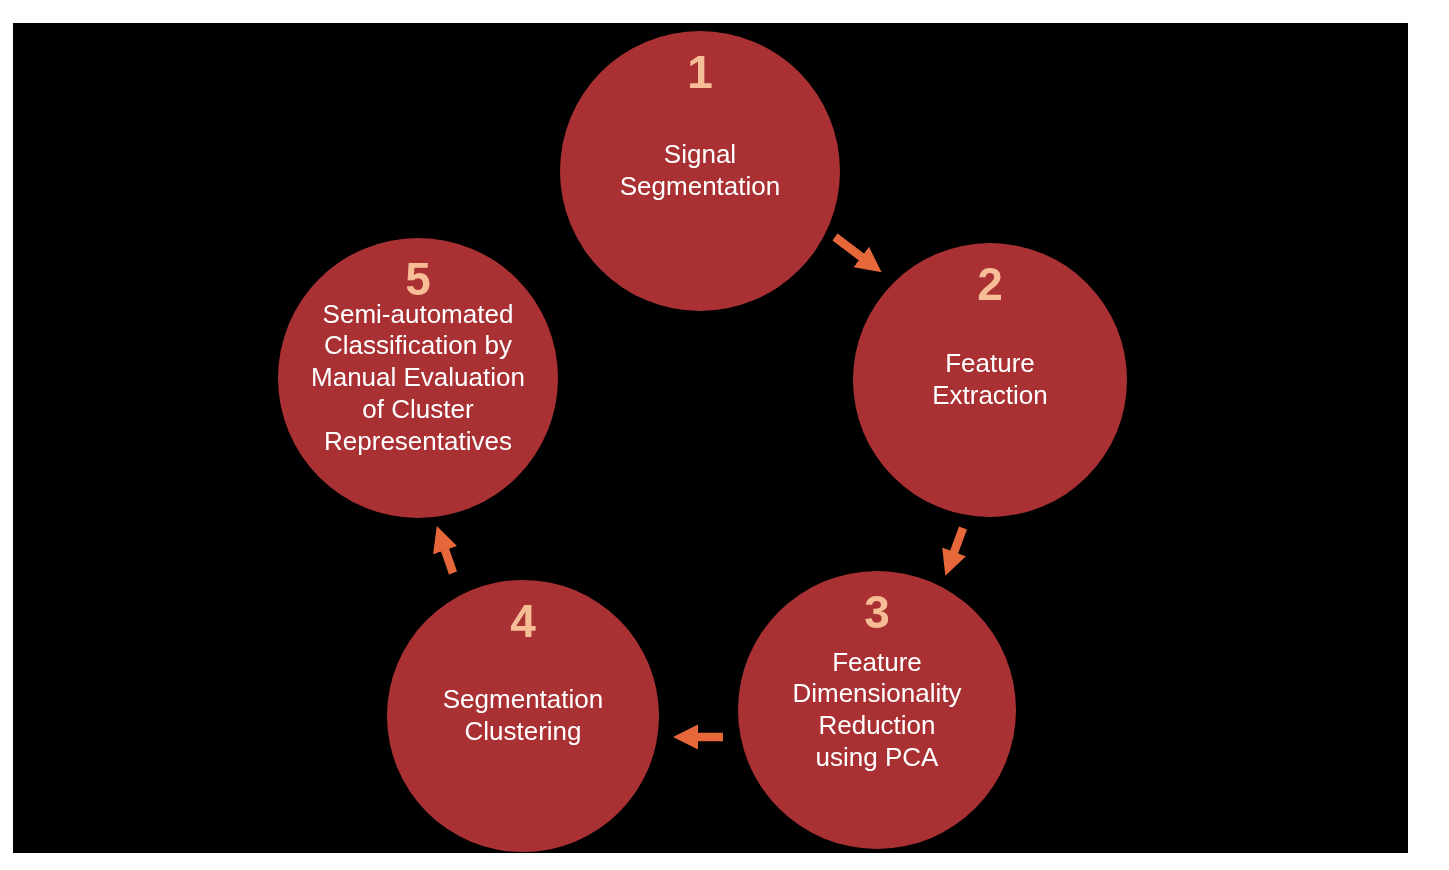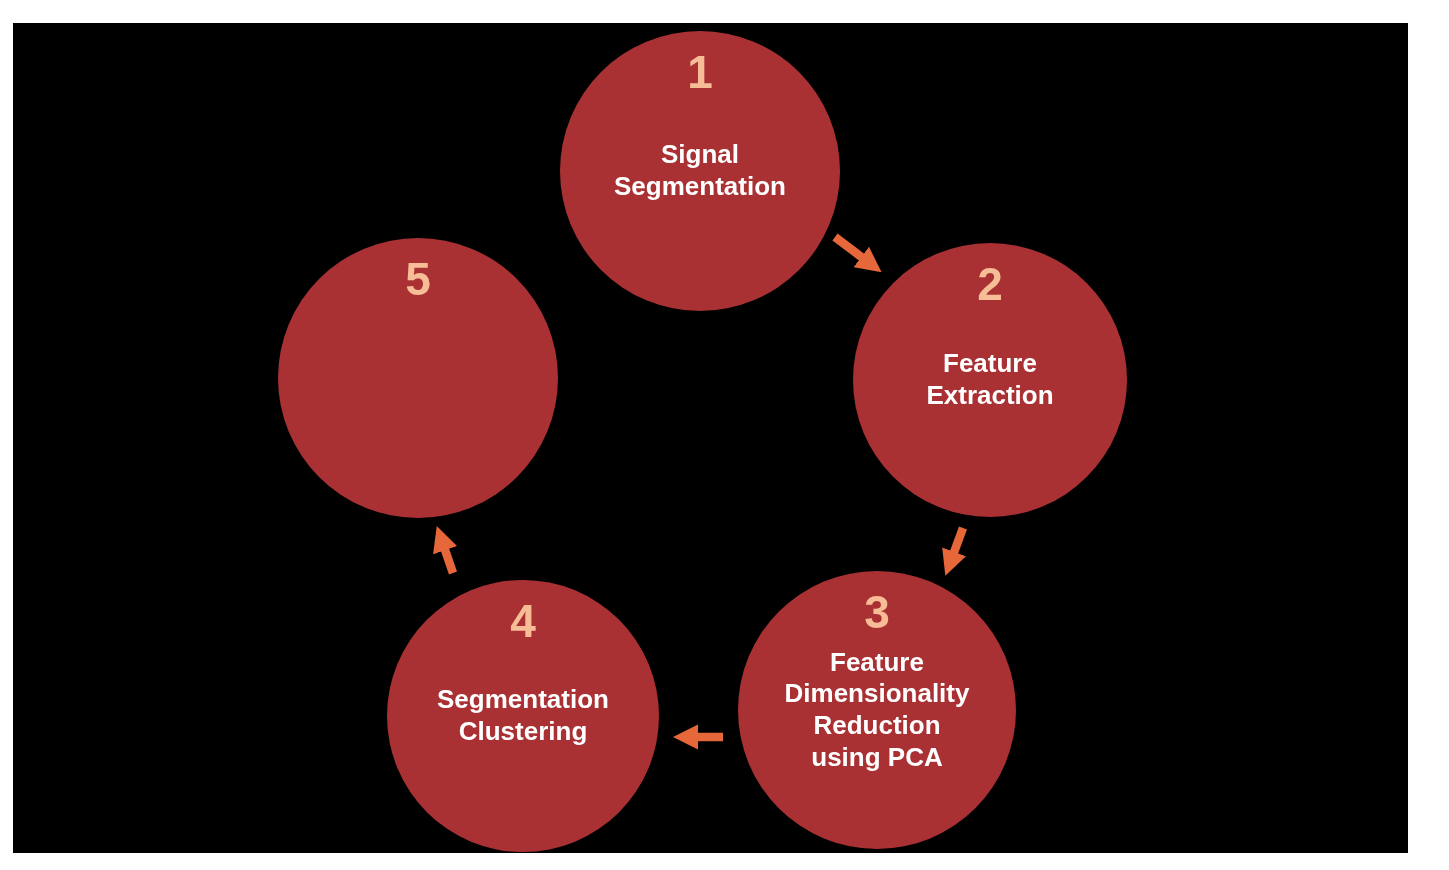--- a/index.html
+++ b/index.html
@@ -46,21 +46,21 @@
     width: 100%;
     text-align: center;
     font-size: 46px;
     line-height: 1.2;
     font-weight: 700;
     color: #f7bd97;
   }
   .circle .label {
     font-size: 26px;
     line-height: 1.22;
-    font-weight: 700;
+    font-weight: 400;
     color: #ffffff;
     white-space: pre-line;
     padding: 0 6px;
   }
   
   .c1 { left: 547px; top: 8px;   width: 280px; height: 280px; }
   .c2 { left: 840px; top: 220px; width: 274px; height: 274px; }
   .c3 { left: 725px; top: 548px; width: 278px; height: 278px; }
   .c4 { left: 374px; top: 557px; width: 272px; height: 272px; }
   .c5 { left: 265px; top: 215px; width: 280px; height: 280px; }
@@ -104,16 +104,21 @@
     </div>
 
     <div class="circle c4">
       <div class="num">4</div>
       <div class="label">Segmentation
 Clustering</div>
     </div>
 
     <div class="circle c5">
       <div class="num">5</div>
+      <div class="label">Semi-automated
+Classification by
+Manual Evaluation
+of Cluster
+Representatives</div>
     </div>
 
   </div>
 </div>
 
 </body></html>

